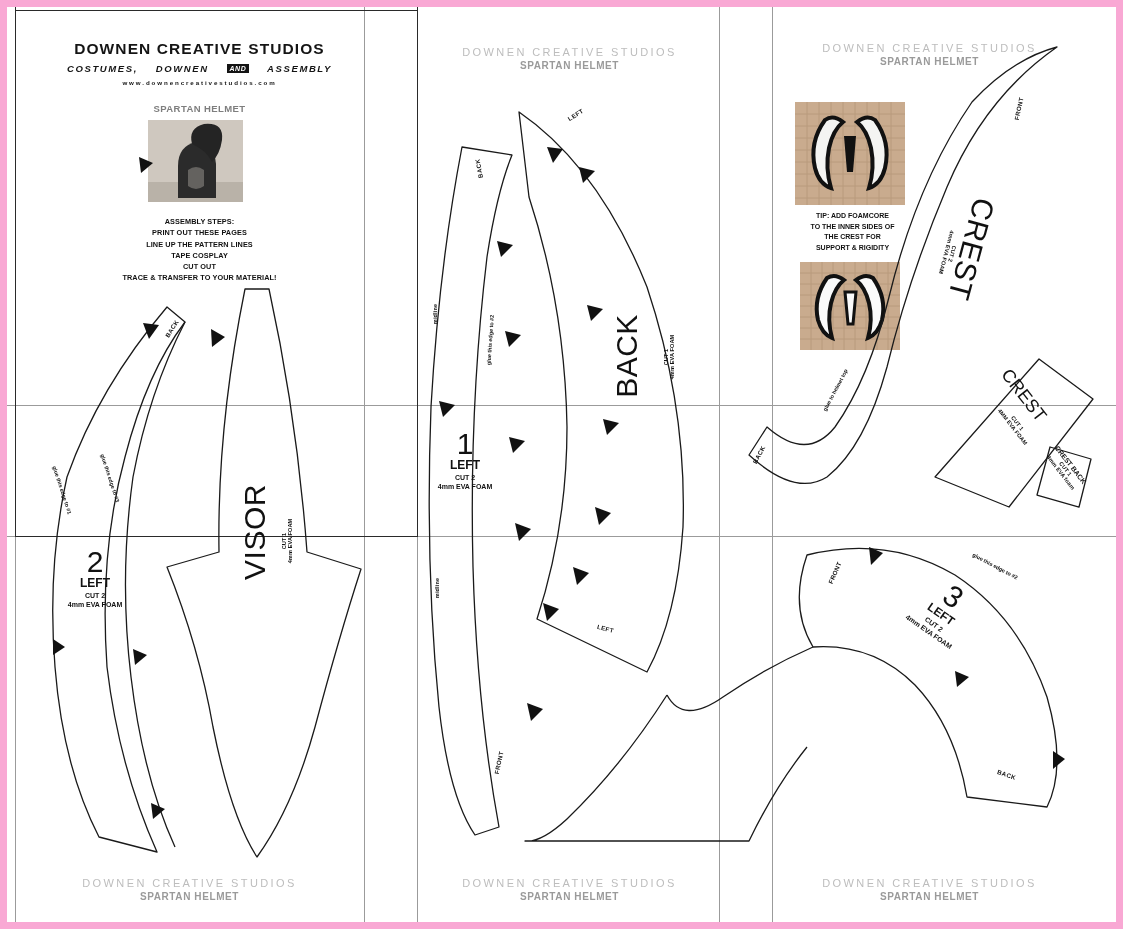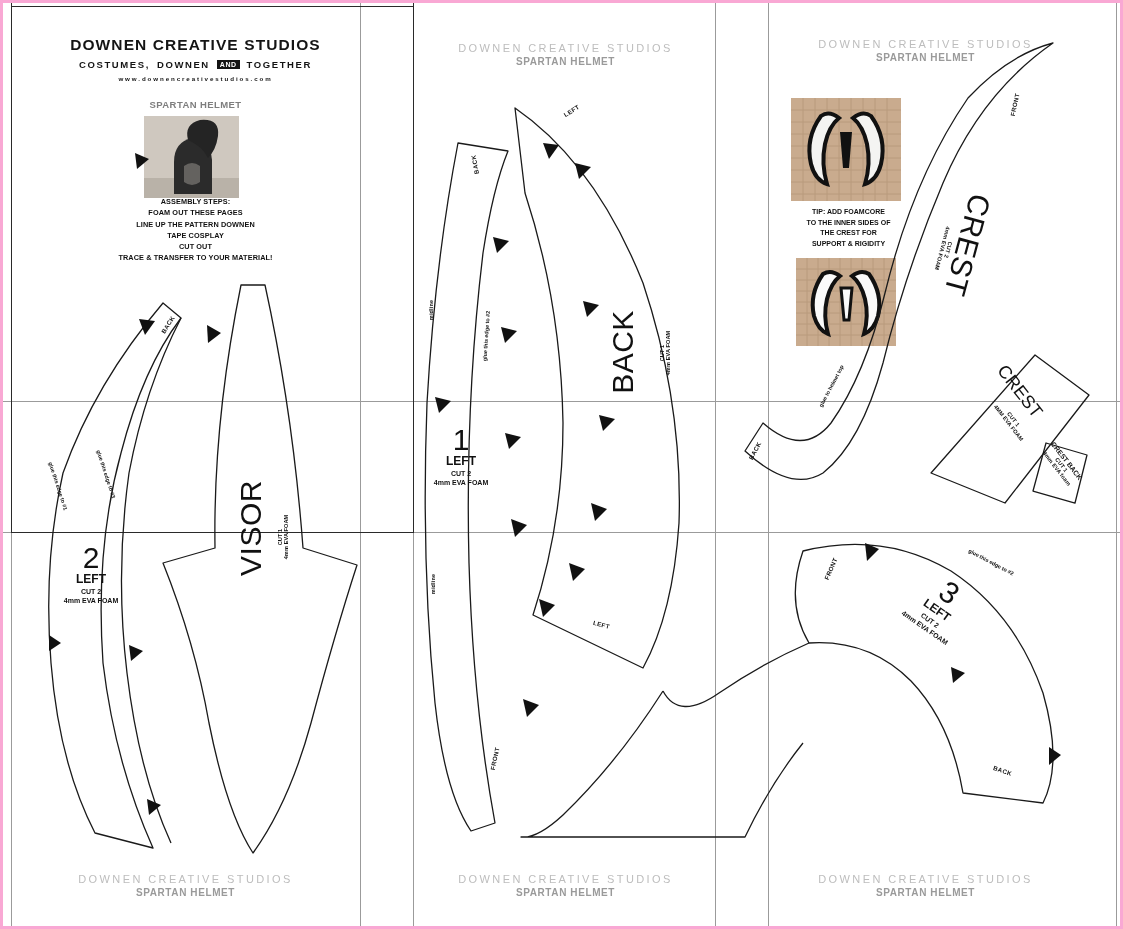--- a/index.html
+++ b/index.html
@@ -1,38 +1,38 @@
 <!DOCTYPE html>
 <html><head>
 <meta charset="utf-8">
 <style>
   html,body{margin:0;padding:0;background:#8a8a8a;}
   body{font-family:"Liberation Sans",sans-serif;}
   #sheet{position:relative;width:1123px;height:929px;background:#ffffff;overflow:hidden;
-         box-sizing:border-box;border:3px solid #f9a8d4;}
+         box-sizing:border-box;border:7px solid #f9a8d4;}
   .page-lines{position:absolute;inset:0;pointer-events:none;}
   .vline{position:absolute;top:0;bottom:0;width:1px;background:#9b9b9b;}
   .hline{position:absolute;left:0;right:0;height:1px;background:#9b9b9b;}
   .vline.dark{background:#2a2a2a;}
   .hline.dark{background:#2a2a2a;}
 
   .hdr{position:absolute;text-align:center;line-height:1.25;}
   .hdr .brand{font-size:11px;letter-spacing:2.4px;color:#bdbdbd;font-weight:400;}
   .hdr .proj{font-size:10px;letter-spacing:.6px;color:#9a9a9a;font-weight:700;}
 
   .titleblock{position:absolute;left:60px;top:33px;width:265px;text-align:center;}
   .titleblock .t1{font-size:15.5px;font-weight:700;letter-spacing:1.1px;color:#141414;}
   .titleblock .t2{font-size:9.5px;font-weight:700;letter-spacing:1.6px;color:#141414;margin-top:5px;
-                  display:flex;justify-content:center;align-items:center;gap:7px;}
+                  display:flex;justify-content:space-between;align-items:center;gap:7px;font-style:italic;}
   .t2 .and{background:#141414;color:#fff;font-size:7px;padding:1px 3px;letter-spacing:.5px;}
   .titleblock .t3{font-size:6.2px;font-weight:700;letter-spacing:1.9px;color:#141414;margin-top:5px;}
   .titleblock .t4{font-size:9.5px;font-weight:700;letter-spacing:.4px;color:#7e7e7e;margin-top:17px;}
 
   .photo{position:absolute;border:0;background:#d9d4cd;overflow:hidden;}
-  .steps{position:absolute;left:95px;top:193px;width:195px;text-align:center;font-size:7.3px;
+  .steps{position:absolute;left:95px;top:209px;width:195px;text-align:center;font-size:7.3px;
          font-weight:700;color:#111;line-height:1.55;letter-spacing:.1px;}
 
   .tip{position:absolute;left:778px;top:204px;width:135px;text-align:center;font-size:7px;
        font-weight:700;color:#111;line-height:1.5;}
 
   .lbl{position:absolute;color:#111;white-space:nowrap;transform-origin:50% 50%;}
   .lbl .big{font-size:30px;font-weight:400;line-height:1;}
   .lbl .mid{font-size:12px;font-weight:700;line-height:1.15;}
   .lbl .sml{font-size:7px;font-weight:700;line-height:1.3;}
   .lbl.stack{text-align:center;}
@@ -61,40 +61,40 @@
     <div class="hline dark" style="top:529px;left:8px;width:402px;"></div>
     <div class="hline dark" style="top:3px;left:8px;width:402px;"></div>
   </div>
 
   <div class="titleblock">
     <div class="t1">DOWNEN CREATIVE STUDIOS</div>
     <div class="t2">
       <span>COSTUMES,</span>
       <span>DOWNEN</span>
       <span class="and">AND</span>
-      <span>TOGETHER</span>
+      <span>ASSEMBLY</span>
     </div>
     <div class="t3">www.downencreativestudios.com</div>
     <div class="t4">SPARTAN HELMET</div>
   </div>
 
   <div class="photo" style="left:141px;top:113px;width:95px;height:82px;">
     <svg width="95" height="82" viewBox="0 0 95 82">
       <rect width="95" height="82" fill="#cfc8bf"></rect>
       <rect y="62" width="95" height="20" fill="#b9b2a8"></rect>
       <path d="M30 78 L30 46 Q30 26 48 22 Q66 22 68 44 L68 78 Z" fill="#2b2b2b"></path>
       <path d="M44 24 Q40 8 56 4 Q76 2 74 20 Q72 34 64 42 Q58 30 44 24 Z" fill="#242424"></path>
       <path d="M40 50 Q48 44 56 50 L56 66 Q48 72 40 66 Z" fill="#cfc8bf" opacity=".35"></path>
     </svg>
   </div>
 
   <div class="steps">
     <div>ASSEMBLY STEPS:</div>
-    <div>FOAM OUT THESE PAGES</div>
-    <div>LINE UP THE PATTERN DOWNEN</div>
+    <div>PRINT OUT THESE PAGES</div>
+    <div>LINE UP THE PATTERN LINES</div>
     <div>TAPE COSPLAY</div>
     <div>CUT OUT</div>
     <div>TRACE &amp; TRANSFER TO YOUR MATERIAL!</div>
   </div>
 
   <div class="hdr" style="left:440px;top:39px;width:245px;">
     <div class="brand">DOWNEN CREATIVE STUDIOS</div>
     <div class="proj">SPARTAN HELMET</div>
   </div>
   <div class="hdr" style="left:800px;top:35px;width:245px;">

